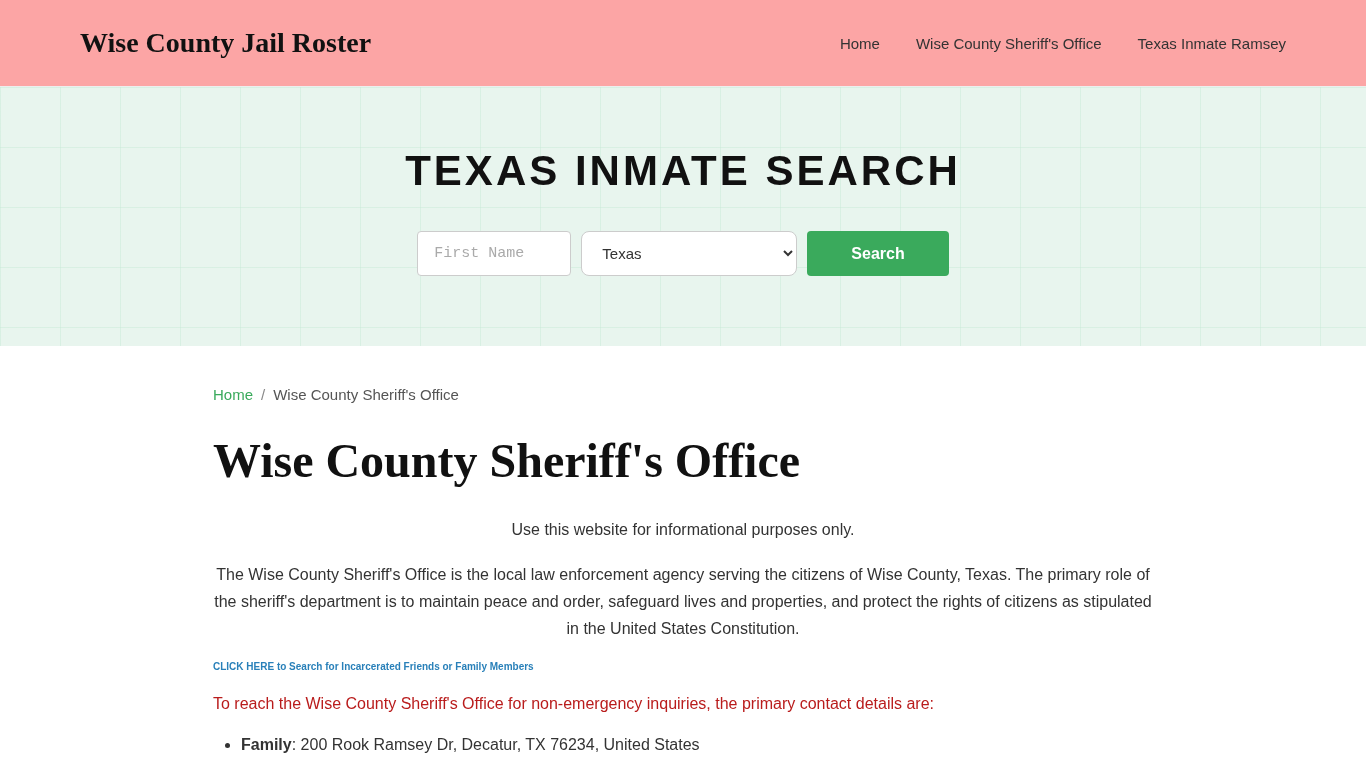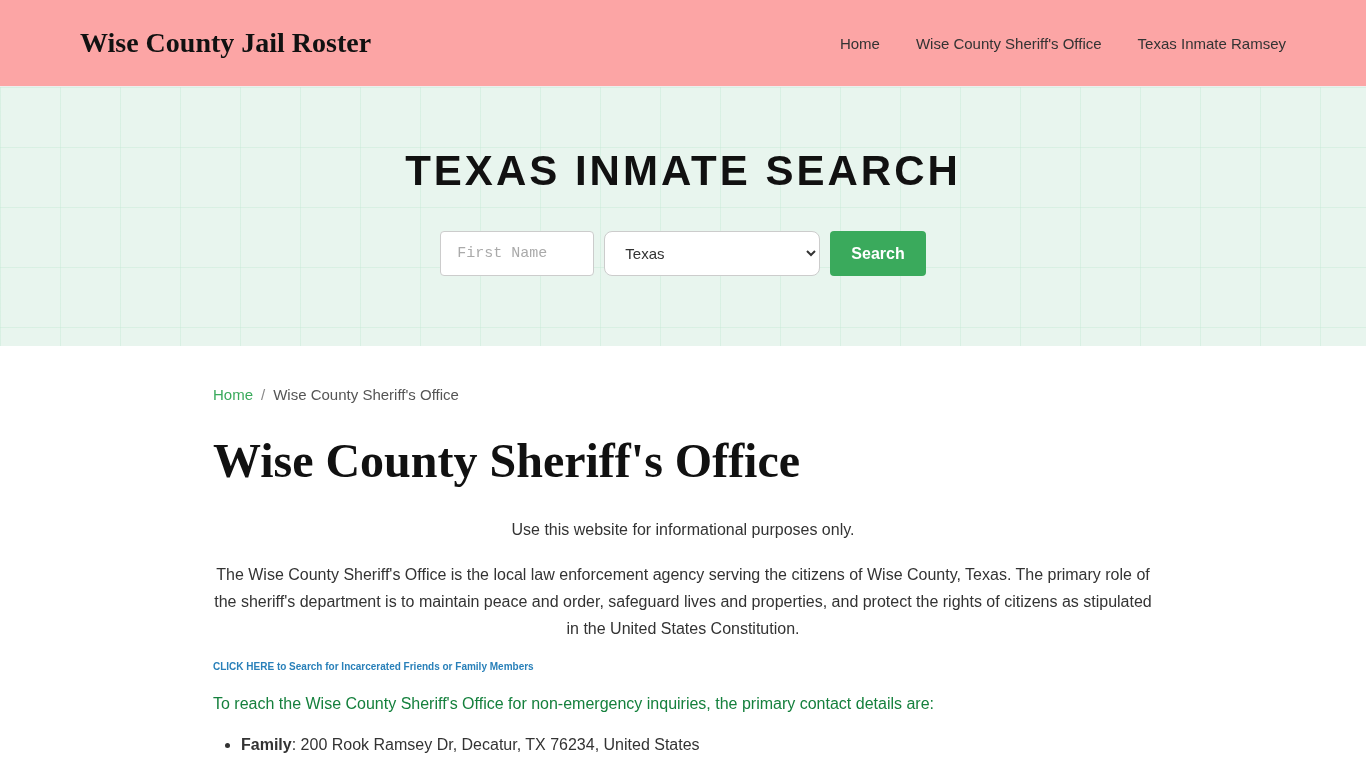--- a/index.html
+++ b/index.html
@@ -96,21 +96,21 @@
       border-radius: 8px;
       width: 216px;
       font-family: Arial, sans-serif;
       color: #333;
       background: #fff;
       cursor: pointer;
       outline: none;
     }
 
     .search-btn {
-      padding: 12px 21px;
+      padding: 12px 44px;
       background-color: #3aaa5c;
       color: #fff;
       border: none;
       border-radius: 4px;
       font-size: 16px;
       font-family: Arial, sans-serif;
       cursor: pointer;
       font-weight: 600;
     }
 
@@ -175,21 +175,21 @@
       cursor: pointer;
       text-decoration: none;
       display: block;
       margin-bottom: 18px;
     }
 
     
     .contact-intro {
       font-size: 16px;
       font-family: Arial, sans-serif;
-      color: #15803d;
+      color: #b91c1c;
       margin-bottom: 12px;
       line-height: 1.7;
     }
 
     .contact-list {
       list-style: disc;
       padding-left: 28px;
       font-family: Arial, sans-serif;
       font-size: 16px;
       color: #333;

